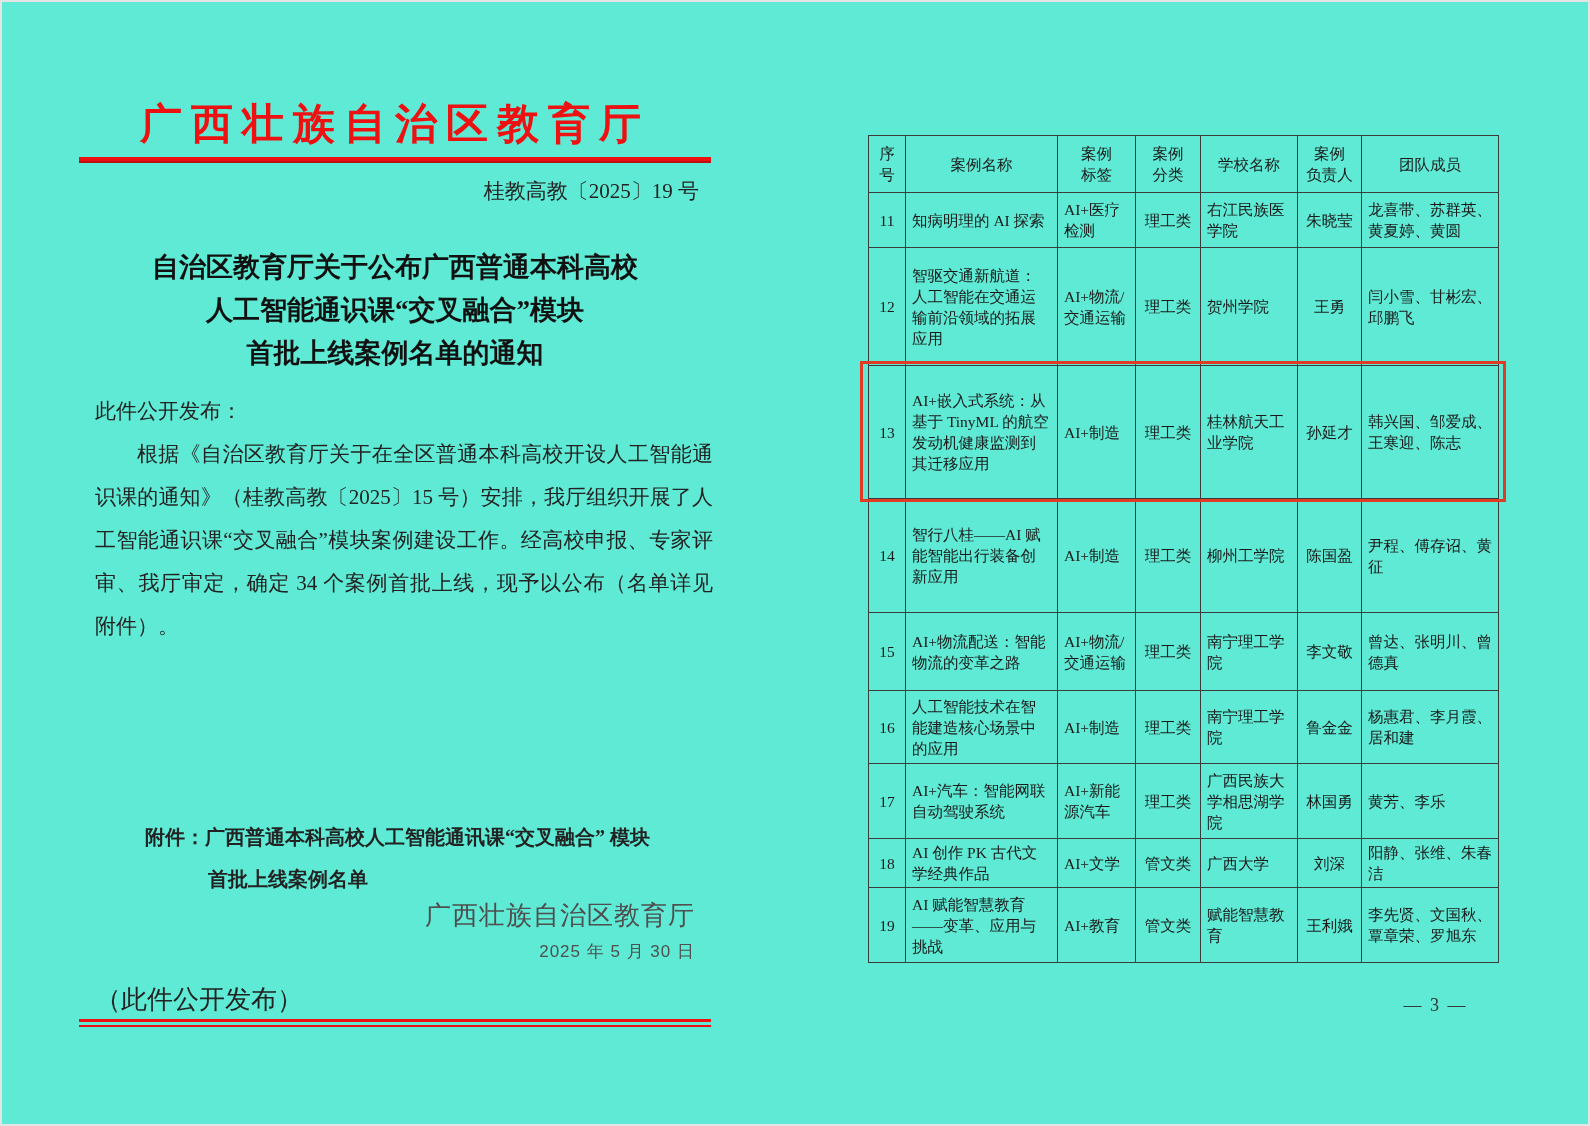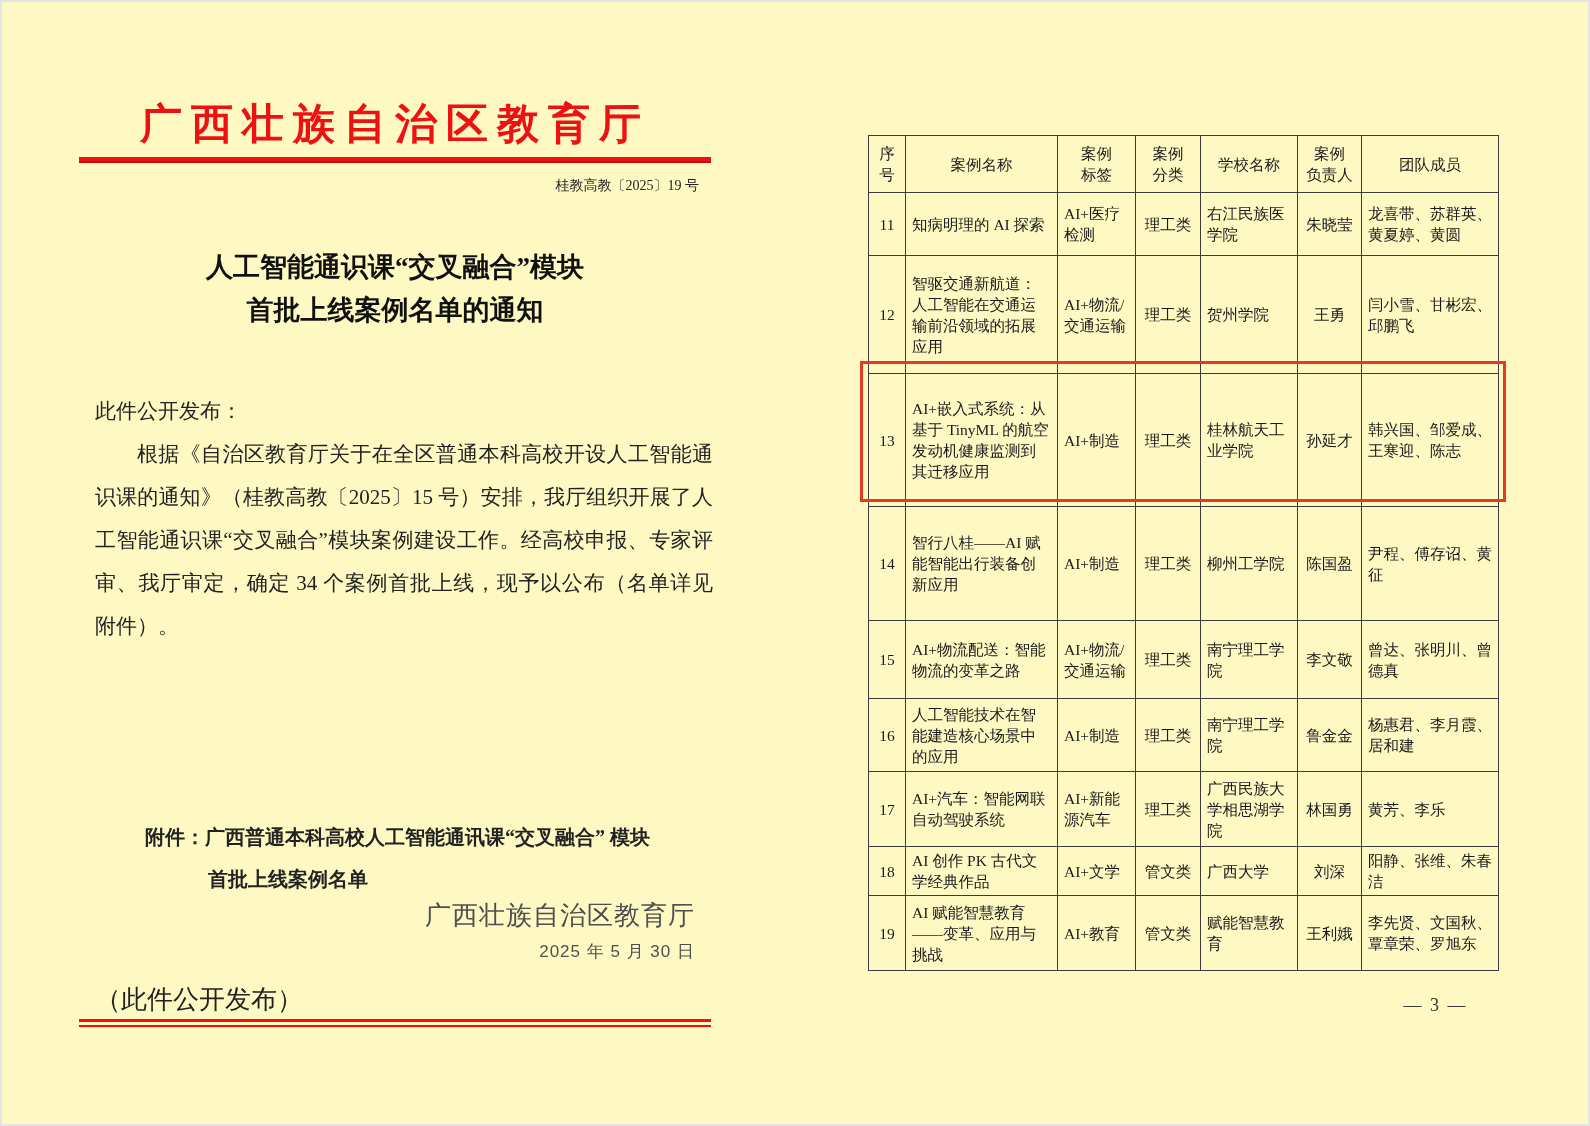--- a/index.html
+++ b/index.html
@@ -1,27 +1,27 @@
 <!DOCTYPE html>
 <html><head>
 <meta charset="utf-8">
 <style>
   * { margin:0; padding:0; box-sizing:border-box; }
   html,body { background:#ffffff; }
   body { width:1590px; height:1126px; position:relative; font-family:"Liberation Serif","DejaVu Serif",serif; color:#1c1c1c; }
-  .page { position:absolute; inset:0; background:#fef9c3; box-shadow: inset 0 0 0 2px #e4e4e4; overflow:hidden; }
+  .page { position:absolute; inset:0; background:#5eead4; box-shadow: inset 0 0 0 2px #e4e4e4; overflow:hidden; }
 
   
   .left-doc { position:absolute; left:77px; top:0; width:636px; height:1126px; }
   .agency-title { position:absolute; top:96px; left:0; width:100%; text-align:center;
       font-size:42px; font-weight:bold; color:#ee1111; letter-spacing:9px; white-space:nowrap; }
   .red-rule { position:absolute; top:157px; left:2px; width:632px; height:6px;
       background:#ee1111; border-bottom:2px solid #c00d0d; }
   .doc-number { position:absolute; top:177px; left:0; width:100%; text-align:right; padding-right:14px;
-      font-size:14px; color:#222; }
+      font-size:21px; color:#222; }
   .doc-title { position:absolute; top:246px; left:0; width:100%; text-align:center;
       font-size:27px; font-weight:bold; line-height:43px; color:#111; }
   .doc-body { position:absolute; top:390px; left:18px; width:618px;
       font-size:21px; line-height:43px; text-align:justify; color:#222; }
   .doc-body p { text-indent:2em; }
   .salutation { margin-bottom:0; }
   .attachment { position:absolute; top:816px; left:68px; width:560px; font-size:20px; line-height:42px; color:#222;font-weight:bold; }
   .attachment .att-line2 { padding-left:63px; }
   .sig-block { position:absolute; top:898px; left:0; width:636px; text-align:right; padding-right:18px;
       font-family:"Liberation Sans","DejaVu Sans",sans-serif; color:#4f4f4f; }
@@ -36,21 +36,21 @@
   table.case-table { width:630px; border-collapse:collapse; table-layout:fixed;
       font-size:15.5px; color:#1a1a1a; }
   table.case-table th, table.case-table td { border:1px solid #3c3c3c; padding:3px 6px; vertical-align:middle; }
   table.case-table th { font-weight:normal; text-align:center; white-space:pre-line; line-height:21px; }
   table.case-table td { line-height:21px; }
   col.c-no { width:37px; } col.c-name { width:152px; } col.c-tag { width:78px; }
   col.c-cat { width:65px; } col.c-school { width:97px; } col.c-leader { width:64px; }
   col.c-team { width:137px; }
   td.center { text-align:center; }
   thead tr { height:57px; }
-  tbody tr:nth-child(1) { height:63px;margin-top:21px; }
+  tbody tr:nth-child(1) { height:55px;margin-top:21px; }
   tbody tr:nth-child(2) { height:118px; }
   tbody tr:nth-child(3) { height:133px; }
   tbody tr:nth-child(4) { height:114px; }
   tbody tr:nth-child(5) { height:78px; }
   tbody tr:nth-child(6) { height:73px; }
   tbody tr:nth-child(7) { height:75px; }
   tbody tr:nth-child(8) { height:47px; }
   tbody tr:nth-child(9) { height:75px; }
   .highlight-box { position:absolute; left:-8px; top:226px; width:646px; height:141px;
       border:3px solid #e23b25; pointer-events:none; }
@@ -62,20 +62,21 @@
 
 <div class="page">
 
   <div class="left-doc">
 
     <div class="agency-title">广西壮族自治区教育厅</div>
     <div class="red-rule"></div>
     <div class="doc-number">桂教高教〔2025〕19 号</div>
 
     <div class="doc-title">
+      <div>自治区教育厅关于公布广西普通本科高校</div>
       <div>人工智能通识课“交叉融合”模块</div>
       <div>首批上线案例名单的通知</div>
     </div>
 
     <div class="doc-body">
       <div class="salutation">此件公开发布：</div>
       <p>根据《自治区教育厅关于在全区普通本科高校开设人工智能通识课的通知》（桂教高教〔2025〕15 号）安排，我厅组织开展了人工智能通识课“交叉融合”模块案例建设工作。经高校申报、专家评审、我厅审定，确定 34 个案例首批上线，现予以公布（名单详见附件）。</p>
     </div>
 
     <div class="attachment">

